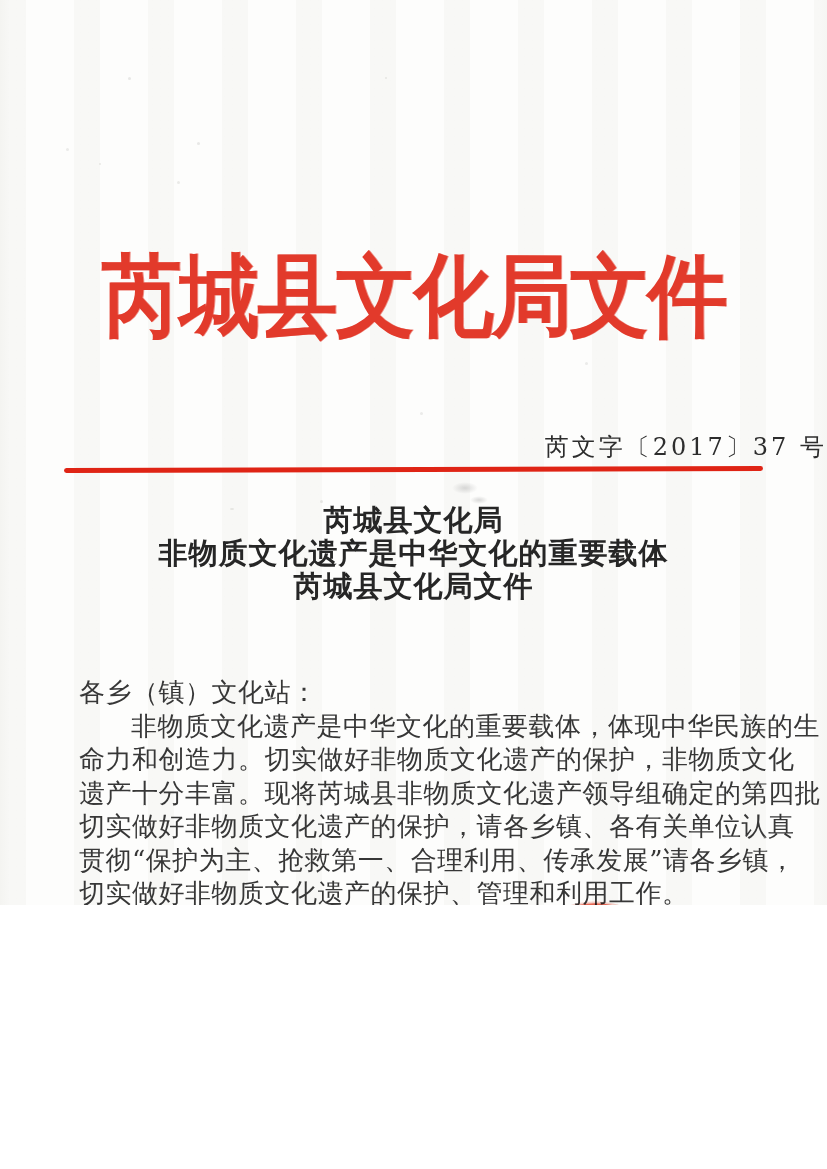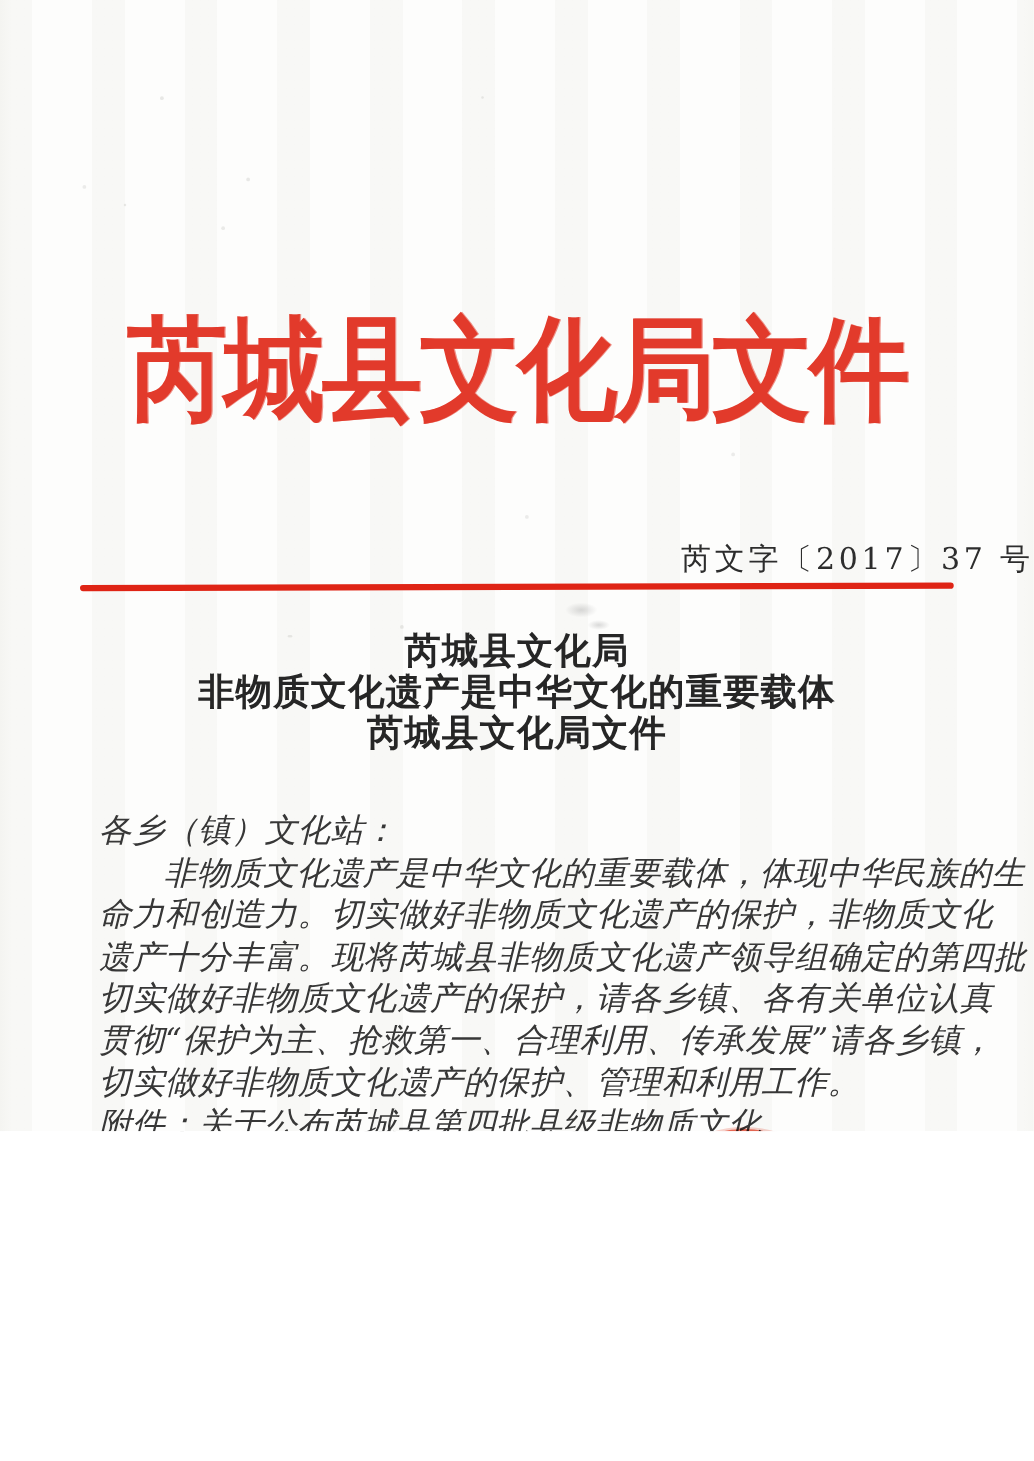--- a/index.html
+++ b/index.html
@@ -35,23 +35,23 @@
     background:#df2415;border-radius:3px;
     transform:rotate(-0.15deg);
   }
   .notice-title{
     position:absolute;top:504px;left:0;right:0;
     text-align:center;
     font-size:29px;line-height:33px;font-weight:700;
     color:#262626;letter-spacing:1px;
   }
   .bodytext{
-    position:absolute;top:649px;left:79px;width:690px;
+    position:absolute;top:676px;left:79px;width:690px;
     font-size:26px;line-height:33.5px;
-    color:#373737;letter-spacing:.5px;font-style:italic;
+    color:#373737;letter-spacing:.5px;
   }
   .bodytext .line{white-space:nowrap;}
   .indent{text-indent:52px;}
   .signature{
     position:absolute;top:948px;left:512px;
     font-size:25px;color:#333;letter-spacing:1px;
     white-space:nowrap;
   }
   .date-line{
     position:absolute;top:987px;left:497px;

